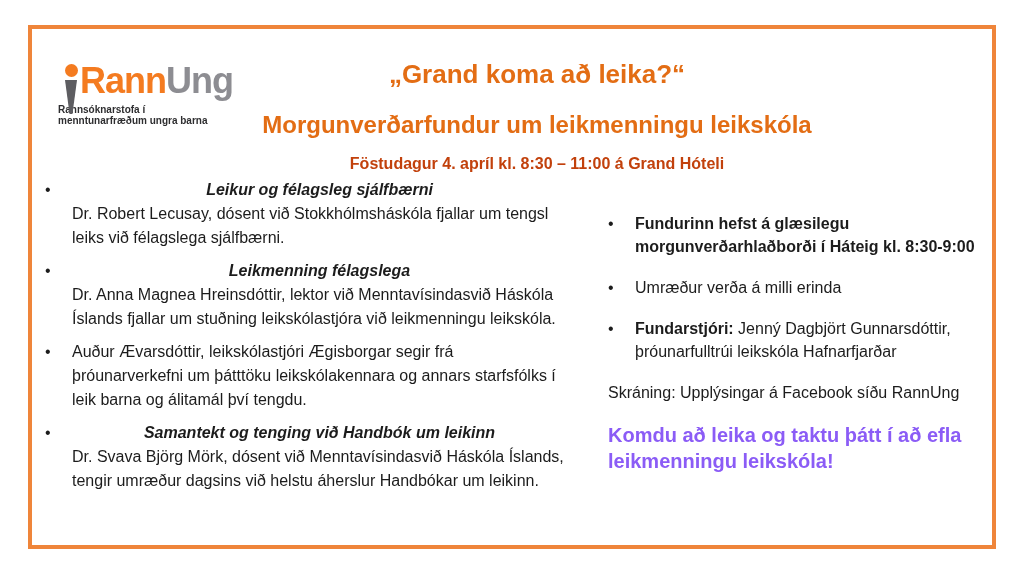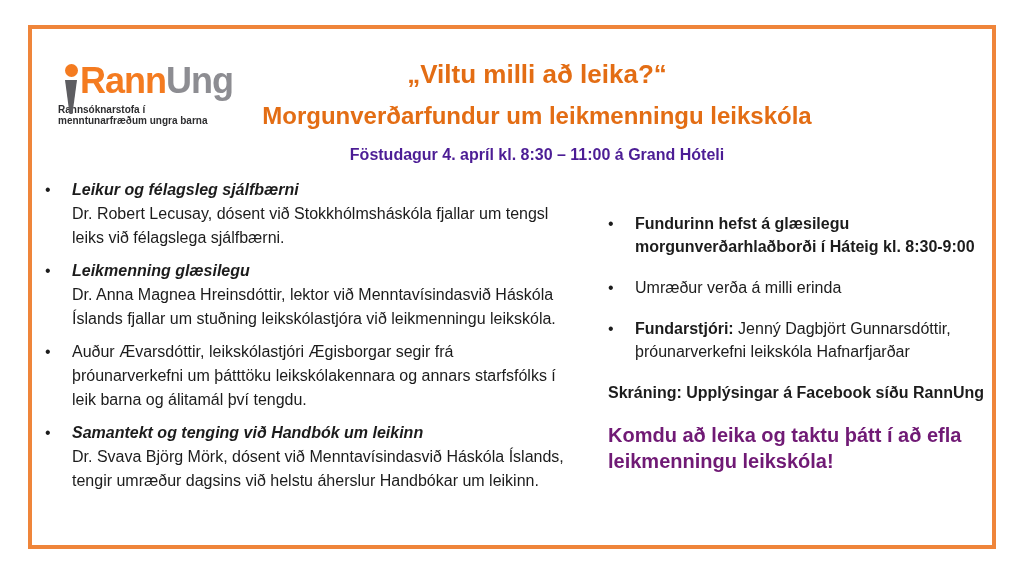--- a/index.html
+++ b/index.html
@@ -32,35 +32,35 @@
   .wm-ung{color:#8d8d92;}
   .tagline{
     margin-top:-2px;text-align:left;font-weight:bold;
     font-size:10px;line-height:11px;color:#2e2e30;letter-spacing:0px;
     width:210px;margin-left:-2px;
   }
 
   
   .header{position:absolute;left:52px;top:58px;width:970px;text-align:center;}
   .title{font-size:26px;font-weight:bold;color:#e36d14;line-height:32px;}
-  .subtitle{font-size:24px;font-weight:bold;color:#e36d14;line-height:30px;margin-top:11px;}
-  .dateline{font-size:16px;font-weight:bold;color:#4c1d95;margin-top:15px;}
+  .subtitle{font-size:24px;font-weight:bold;color:#e36d14;line-height:30px;margin-top:20px;}
+  .dateline{font-size:16px;font-weight:bold;color:#c2410c;margin-top:15px;}
 
   
   .left-col{position:absolute;left:45px;top:178px;width:522px;font-size:16px;line-height:24px;}
   .bullet-item{display:grid;grid-template-columns:27px 1fr;margin-bottom:9px;}
   .bullet-marker{color:#1c1c1c;}
-  .item-heading{font-weight:bold;font-style:italic;}
+  .item-heading{font-weight:bold;font-style:italic;text-align:center;}
 
   .right-col{position:absolute;left:608px;top:212px;width:388px;font-size:16px;line-height:23px;}
   .right-col .bullet-item{margin-bottom:18px;}
   .rc-bold{font-weight:bold;margin-top:44px;}
-  .registration{font-weight:bold;margin-top:0;margin-bottom:18px;line-height:23px;}
+  .registration{font-weight:normal;margin-top:0;margin-bottom:18px;line-height:23px;}
   .cta{
-    color:#701a75;font-weight:bold;font-size:20px;line-height:26px;margin-top:2px;
+    color:#8b5cf6;font-weight:bold;font-size:20px;line-height:26px;margin-top:2px;
   }
 </style>
 </head>
 <body>
 
 <div class="frame"></div>
 
 <div class="logo">
   <div class="logo-row">
     <div class="logo-mark">
@@ -69,39 +69,39 @@
     </div>
     <div class="wordmark"><span class="wm-rann">Rann</span><span class="wm-ung">Ung</span></div>
   </div>
   <div class="tagline">
     <div>Rannsóknarstofa í</div>
     <div>menntunarfræðum ungra barna</div>
   </div>
 </div>
 
 <div class="header">
-  <div class="title">„Viltu milli að leika?“</div>
+  <div class="title">„Grand koma að leika?“</div>
   <div class="subtitle">Morgunverðarfundur um leikmenningu leikskóla</div>
   <div class="dateline">Föstudagur 4. apríl kl. 8:30 – 11:00 á Grand Hóteli</div>
 </div>
 
 <div class="left-col">
 
   <div class="bullet-item">
     <span class="bullet-marker">•</span>
     <div>
       <div class="item-heading">Leikur og félagsleg sjálfbærni</div>
       <div class="item-body">Dr. Robert Lecusay, dósent við Stokkhólmsháskóla fjallar um tengsl leiks við félagslega sjálfbærni.</div>
     </div>
   </div>
 
   <div class="bullet-item">
     <span class="bullet-marker">•</span>
     <div>
-      <div class="item-heading">Leikmenning glæsilegu</div>
+      <div class="item-heading">Leikmenning félagslega</div>
       <div class="item-body">Dr. Anna Magnea Hreinsdóttir, lektor við Menntavísindasvið Háskóla Íslands fjallar um stuðning leikskólastjóra við leikmenningu leikskóla.</div>
     </div>
   </div>
 
   <div class="bullet-item">
     <span class="bullet-marker">•</span>
     <div>
       <div class="item-body">Auður Ævarsdóttir, leikskólastjóri Ægisborgar segir frá þróunarverkefni um þátttöku leikskólakennara og annars starfsfólks í leik barna og álitamál því tengdu.</div>
     </div>
   </div>
@@ -123,21 +123,21 @@
     <div><span class="rc-bold">Fundurinn hefst á glæsilegu morgunverðarhlaðborði í Háteig kl. 8:30-9:00</span><span></span></div>
   </div>
 
   <div class="bullet-item">
     <span class="bullet-marker">•</span>
     <div><span class="rc-bold"></span><span>Umræður verða á milli erinda</span></div>
   </div>
 
   <div class="bullet-item">
     <span class="bullet-marker">•</span>
-    <div><span class="rc-bold">Fundarstjóri:</span><span> Jenný Dagbjört Gunnarsdóttir, þróunarverkefni leikskóla Hafnarfjarðar</span></div>
+    <div><span class="rc-bold">Fundarstjóri:</span><span> Jenný Dagbjört Gunnarsdóttir, þróunarfulltrúi leikskóla Hafnarfjarðar</span></div>
   </div>
 
   <div class="registration">
     <div>Skráning: Upplýsingar á Facebook síðu RannUng</div>
   </div>
 
   <div class="cta">Komdu að leika og taktu þátt í að efla leikmenningu leikskóla!</div>
 
 </div>
 

